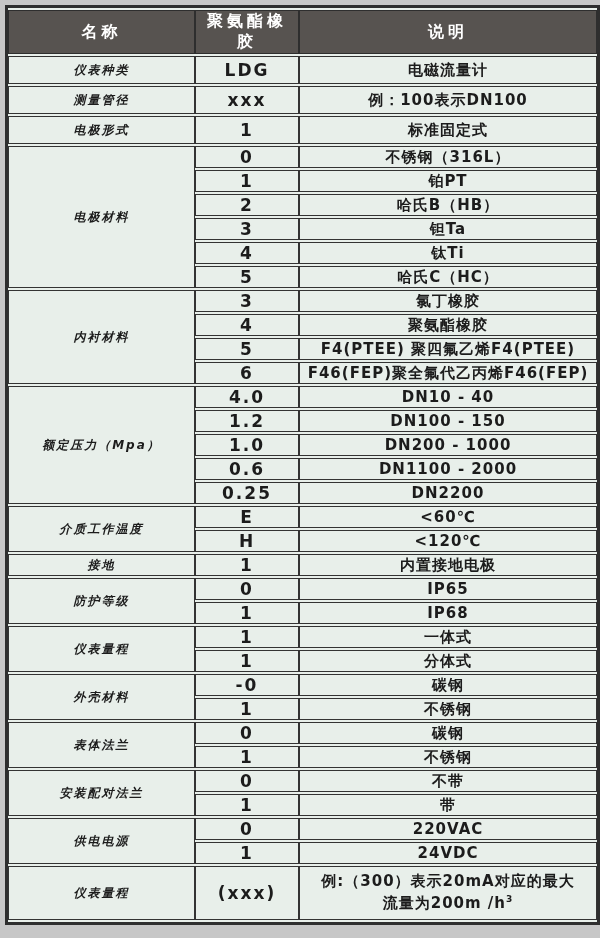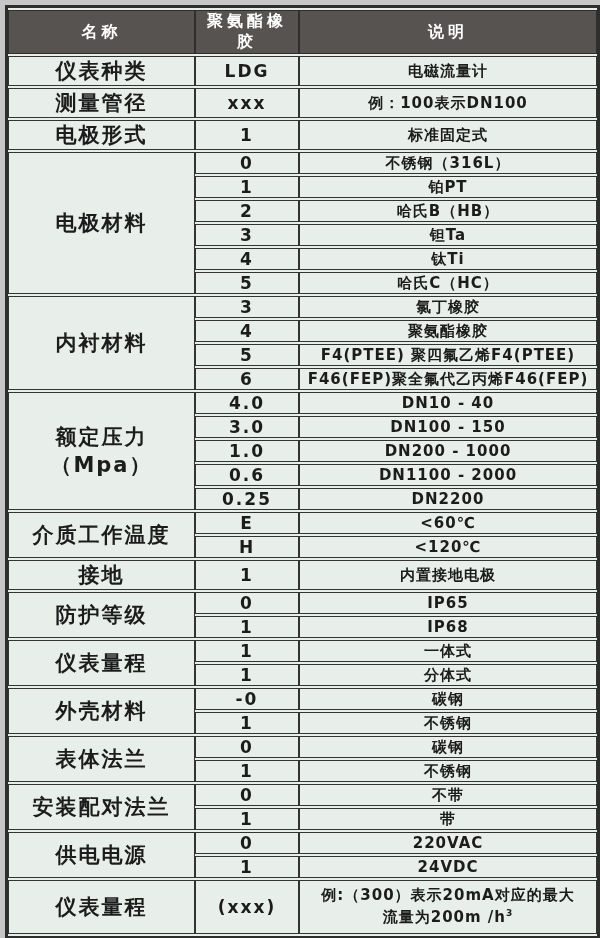--- a/index.html
+++ b/index.html
@@ -37,22 +37,23 @@
   }
   table.spec th {
     background: #575350;
     color: #ffffff;
     font-size: 16px;
     letter-spacing: 4px;
     height: 24px;
     border-color: #2e2e2e;
   }
   td.name {
-    font-size: 21px;
+    font-size: 12px;
     letter-spacing: 2px;
+    font-style: italic;
   }
   td.code {
     font-size: 17px;
     letter-spacing: 2px;
   }
   td.desc {
     font-size: 15px;
     letter-spacing: 1px;
   }
   tr.r-first { height: 28px; }
@@ -138,21 +139,21 @@
         <tr>
           <td class="code">6</td>
           <td class="desc">F46(FEP)聚全氟代乙丙烯F46(FEP)</td>
         </tr>
         <tr>
           <td class="name" rowspan="5">额定压力（Mpa）</td>
           <td class="code">4.0</td>
           <td class="desc">DN10 - 40</td>
         </tr>
         <tr>
-          <td class="code">3.0</td>
+          <td class="code">1.2</td>
           <td class="desc">DN100 - 150</td>
         </tr>
         <tr>
           <td class="code">1.0</td>
           <td class="desc">DN200 - 1000</td>
         </tr>
         <tr>
           <td class="code">0.6</td>
           <td class="desc">DN1100 - 2000</td>
         </tr>

